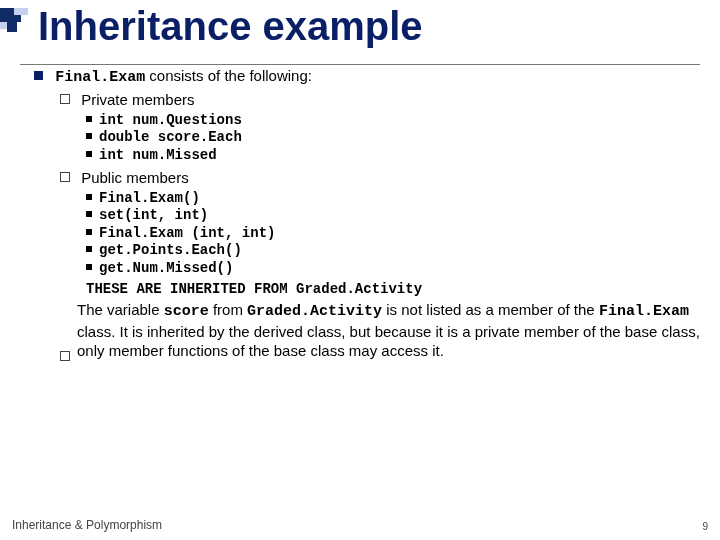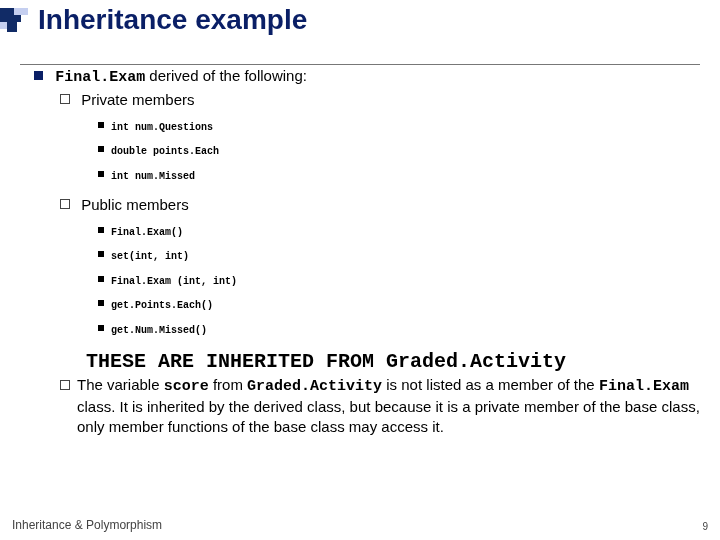--- a/index.html
+++ b/index.html
@@ -31,21 +31,21 @@
   .sq3 { top: 7px; left: 14px; width: 7px; height: 7px; }
   .sq4 { top: 0; left: 21px; width: 7px; height: 7px; }
   .sq5 { top: 14px; left: 0; width: 7px; height: 7px; }
   .sq6 { top: 14px; left: 7px; width: 10px; height: 10px; }
 
   .title {
     position: absolute;
     top: 4px;
     left: 38px;
     font-family: Arial, Helvetica, sans-serif;
-    font-size: 28px;
+    font-size: 40px;
     font-weight: bold;
     color: #0a1f66;
     white-space: nowrap;
   }
   hr.rule {
     position: absolute;
     top: 56px;
     left: 20px;
     width: 680px;
     border: none;
@@ -86,32 +86,32 @@
 
   ul.b3 { list-style: none; padding: 0 0 0 26px; margin: 2px 0 4px 0; }
   ul.b3 > li::before {
     content: "";
     display: inline-block;
     width: 6px; height: 6px;
     background: #000;
     margin-right: 7px;
     vertical-align: 2px;
   }
-  ul.b3 > li { margin: 12px; font-family: "Courier New", monospace; font-weight: bold; font-size: 10px; line-height: 1.25; }
+  ul.b3 > li { margin: 0; font-family: "Courier New", monospace; font-weight: bold; font-size: 14px; line-height: 1.25; }
 
   .inherit-line {
     font-family: "Courier New", monospace;
     font-weight: bold;
-    font-size: 20px;
+    font-size: 14px;
     margin-left: 26px;
     line-height: 1.25;
   }
 
   .mono { font-family: "Courier New", monospace; font-weight: bold; }
-  .note-li { display: flex; align-items: flex-start; }
+  .note-li { display: flex; align-items: flex-end; }
   .note-li::before {
     flex: 0 0 auto;
     margin-top: 5px;
   }
   .note-li .wrap { flex: 1; }
 
   .footer-left {
     position: absolute;
     bottom: 8px;
     left: 12px;
@@ -137,28 +137,28 @@
   <div class="sq light sq5"></div>
   <div class="sq sq6"></div>
 </div>
 
 <div class="title">Inheritance example</div>
 <hr class="rule">
 
 <div class="content">
   <ul class="b1">
     <li>
-      <span class="mono">Final.Exam</span><span> derived of the following:</span>
+      <span class="mono">Final.Exam</span><span> consists of the following:</span>
 
       <ul class="b2">
         <li>
           <span>Private members</span>
           <ul class="b3">
             <li>int num.Questions</li>
-            <li>double points.Each</li>
+            <li>double score.Each</li>
             <li>int num.Missed</li>
           </ul>
         </li>
 
         <li>
           <span>Public members</span>
           <ul class="b3">
             <li>Final.Exam()</li>
             <li>set(int, int)</li>
             <li>Final.Exam (int, int)</li>

